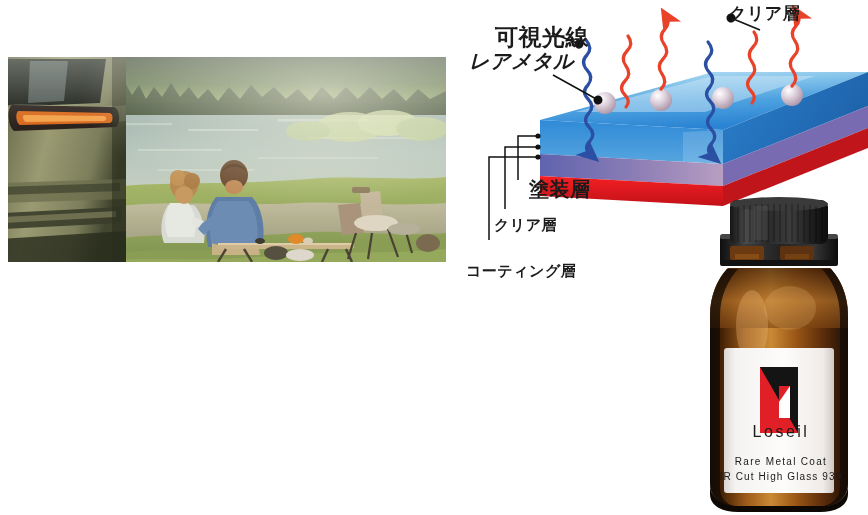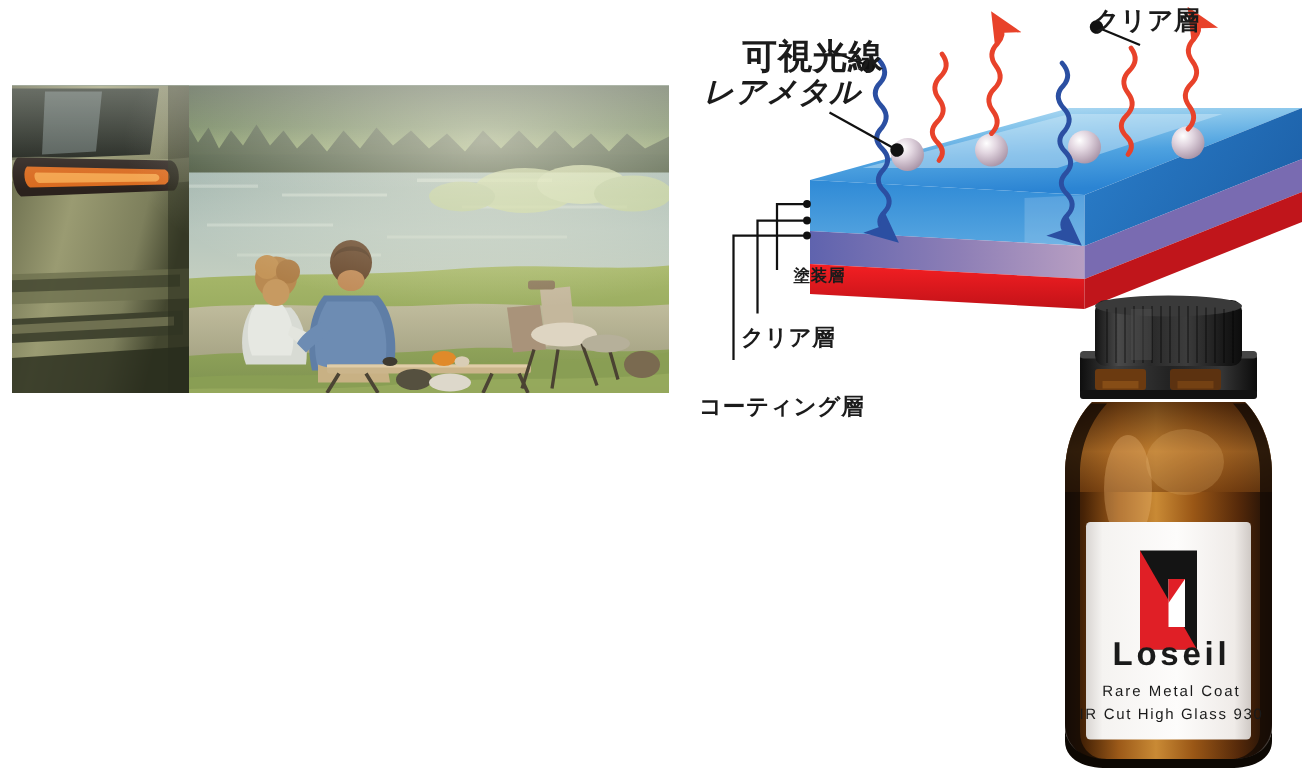--- a/index.html
+++ b/index.html
@@ -41,21 +41,21 @@
     position: absolute;
     font-family: "DejaVu Sans", "Liberation Sans", sans-serif;
     font-weight: 700;
     color: #1b1b1b;
     white-space: nowrap;
     letter-spacing: 0.5px;
   }
   #label-visible-light { left: 475px; top: 22px;  font-size: 23px; margin-left: 20px; }
   #label-rare-metal    { left: 469px; top: 48px;  font-size: 20px; font-style: italic; }
   #label-near-ir       { left: 729px; top: 2px;   font-size: 17px; }
-  #label-paint-layer   { left: 505px; top: 176px; font-size: 11px; padding-left: 24px; }
+  #label-paint-layer   { left: 505px; top: 176px; font-size: 20px; padding-left: 24px; }
   #label-clear-layer   { left: 494px; top: 216px; font-size: 15px; }
   #label-coating-layer { left: 466px; top: 238px; font-size: 15px; margin-top: 24px; }
 
   
   #product-bottle {
     position: absolute;
     left: 694px;
     top: 196px;
     width: 170px;
     height: 319px;
@@ -64,21 +64,21 @@
 
   .bottle-text {
     position: absolute;
     text-align: center;
     color: #1a1a1a;
     white-space: nowrap;
     font-family: "Liberation Sans", "DejaVu Sans", sans-serif;
   }
   #brand-name {
     left: 710px; top: 423px; width: 142px;
-    font-size: 22px; letter-spacing: 2.5px; font-weight: 700;
+    font-size: 16px; letter-spacing: 2.5px; font-weight: 400;
   }
   #product-descriptor-1 {
     left: 710px; top: 456px; width: 142px;
     font-size: 10px; letter-spacing: 1.3px;
   }
   #product-descriptor-2 {
     left: 706px; top: 471px; width: 150px;
     font-size: 10px; letter-spacing: 1.1px; text-align: center;
   }
 </style>

